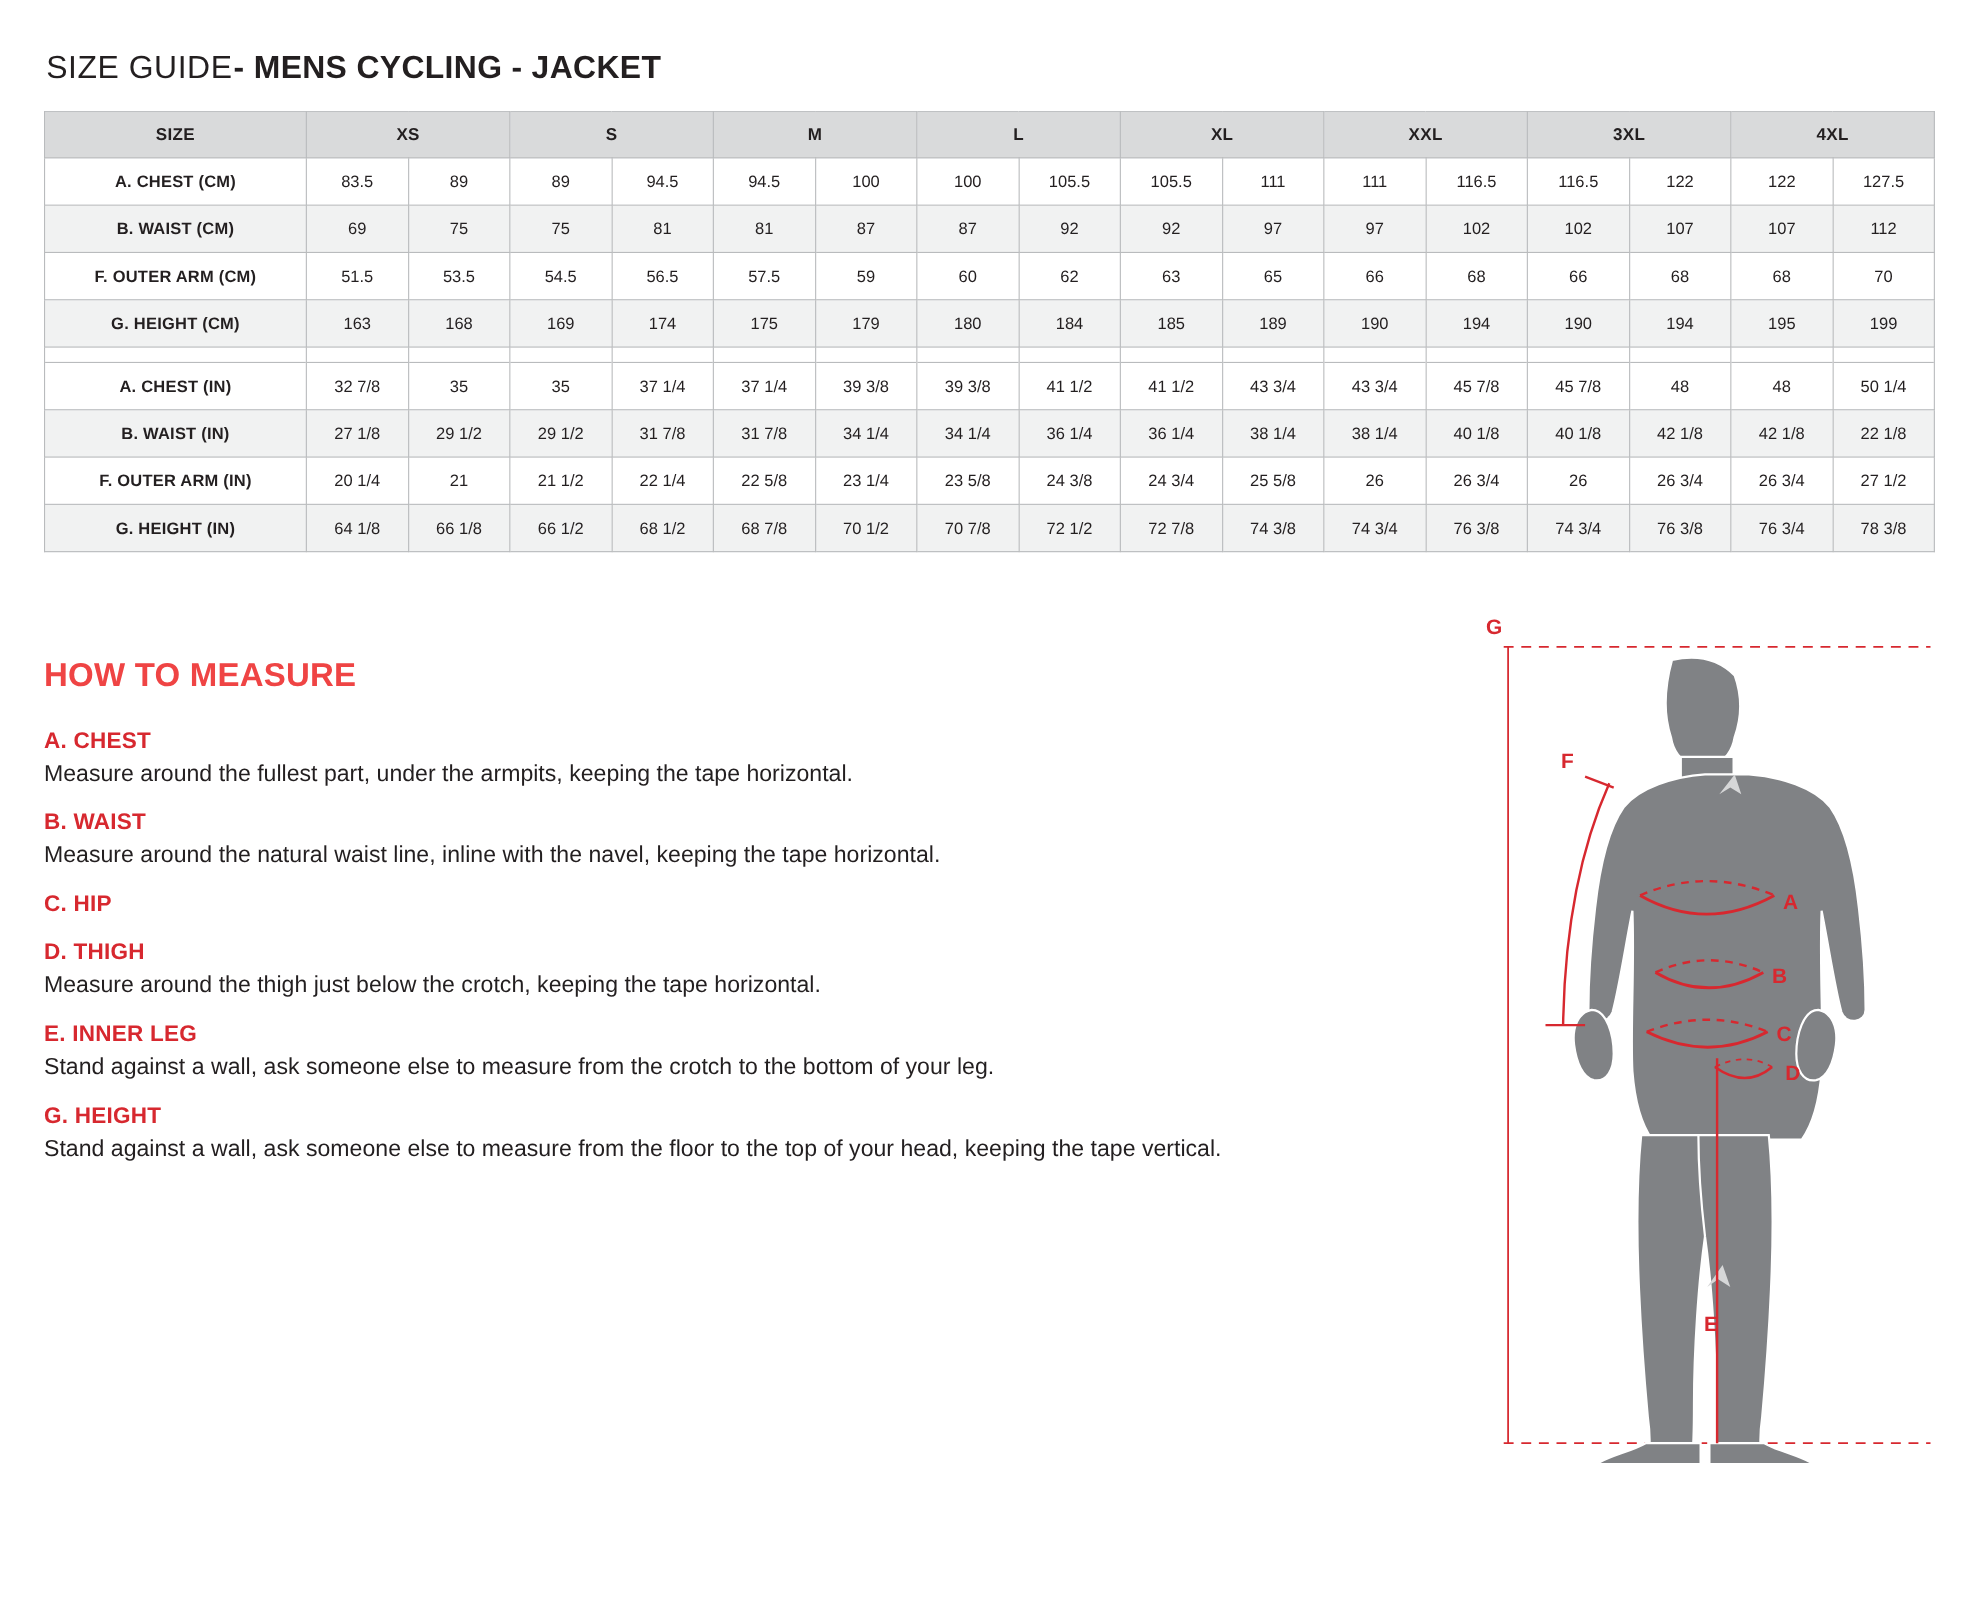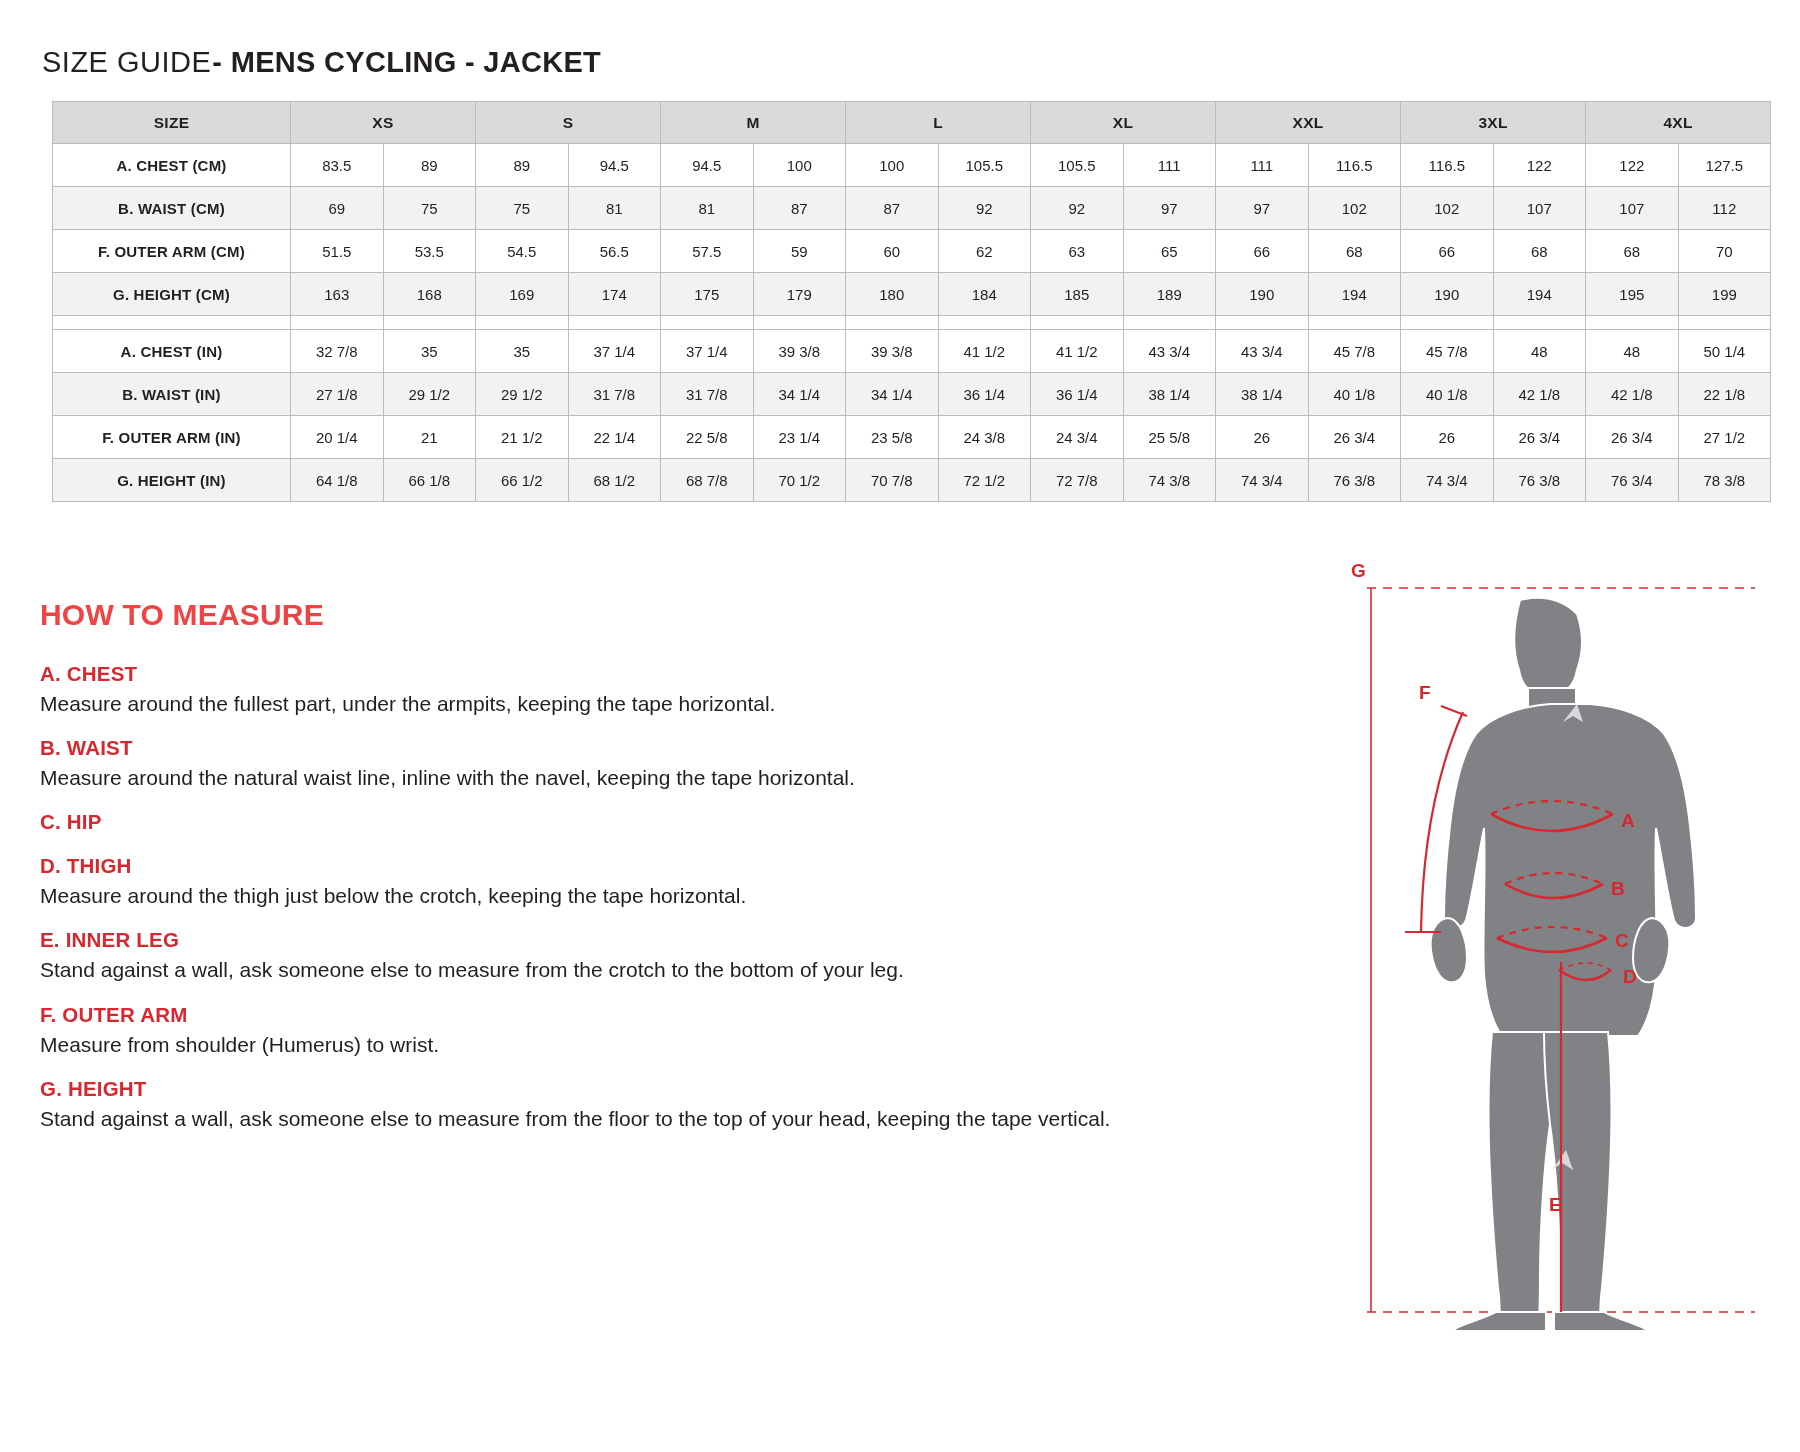--- a/index.html
+++ b/index.html
@@ -23,21 +23,21 @@
   }
   .title-bold {
     font-size: 29px; font-weight: 700; letter-spacing: 0.3px;
     color:#231f20; margin-left: 1px;
   }
 
   
   table.size-table {
     border-collapse: collapse;
     width: 1718px;
-    margin-left: 12px;
+    margin-left: 0px;
     table-layout: fixed;
   }
   table.size-table th, table.size-table td {
     border: 1px solid #b9bbbd;
     font-size: 15px;
     text-align:center;
     height: 43px;
     padding: 0 2px;
     color:#231f20;
   }
@@ -342,24 +342,20 @@
     </div>
     <div class="measure-block">
       <p class="measure-title">D. THIGH</p>
       <p class="measure-text">Measure around the thigh just below the crotch, keeping the tape horizontal.</p>
     </div>
     <div class="measure-block">
       <p class="measure-title">E. INNER LEG</p>
       <p class="measure-text">Stand against a wall, ask someone else to measure from the crotch to the bottom of your leg.</p>
     </div>
     <div class="measure-block">
-      <p class="measure-title">F. OUTER ARM</p>
-      <p class="measure-text">Measure from shoulder (Humerus) to wrist.</p>
-    </div>
-    <div class="measure-block">
       <p class="measure-title">G. HEIGHT</p>
       <p class="measure-text">Stand against a wall, ask someone else to measure from the floor to the top of your head, keeping the tape vertical.</p>
     </div>
   </div>
 
   <div class="figure">
     <svg width="430" height="760" viewBox="0 0 430 760" xmlns="http://www.w3.org/2000/svg">
 
       <line x1="22" y1="18" x2="410" y2="18" stroke="#d7282f" stroke-width="1.6" stroke-dasharray="9 7"></line>
 

